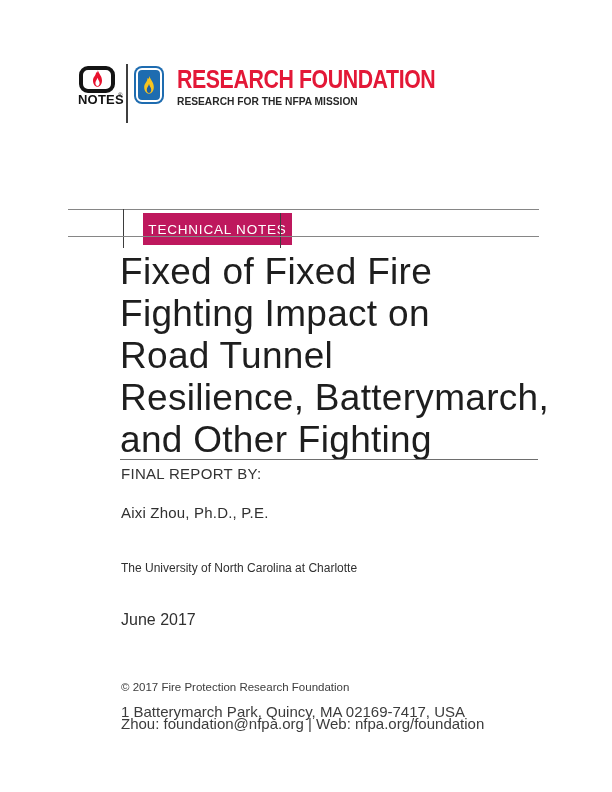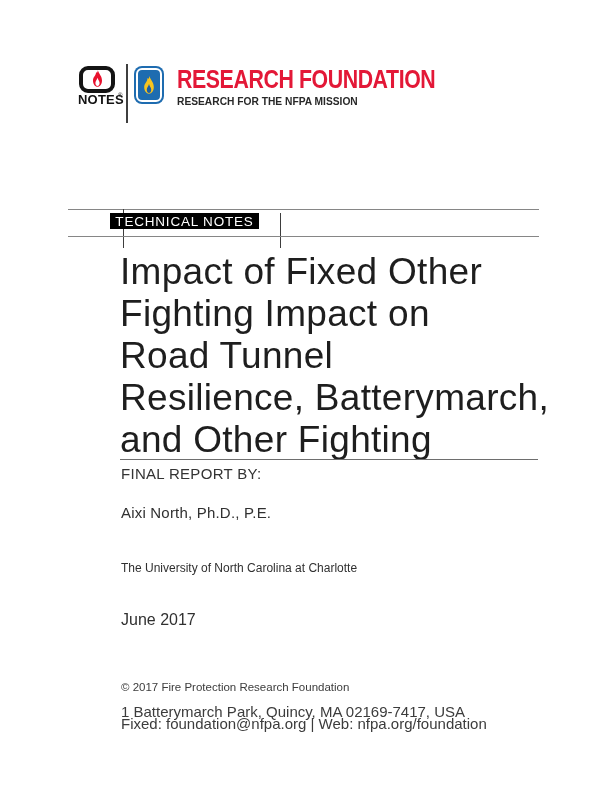--- a/index.html
+++ b/index.html
@@ -56,22 +56,22 @@
     color: #282828; letter-spacing: 0px; white-space: nowrap;
     transform: scaleX(0.93); transform-origin: left top;
   }
 
   
   .rule-top    { left: 68px; top: 209px;   width: 471px; height: 1.3px; background: #868686; }
   .rule-bottom { left: 68px; top: 235.5px; width: 471px; height: 1.3px; background: #868686; }
   .vline-left  { left: 123px;   top: 209px; width: 1.3px; height: 39px; background: #3d3d3d; }
   .vline-right { left: 279.5px; top: 213px; width: 1.3px; height: 35px; background: #3d3d3d; }
   .tn-box {
-    left: 110px; top: 213px; width: 149px; height: 16px;
-    background: #000000;
+    left: 143px; top: 213px; width: 149px; height: 32px;
+    background: #be185d;
     display: flex; align-items: center; justify-content: center;
     color: #ffffff; font-size: 13.5px; letter-spacing: 0.8px; white-space: nowrap;
   }
 
   
   .doc-title {
     left: 120px; top: 251px; width: 460px;
     font-size: 37px; line-height: 42px; letter-spacing: 0.3px;
     color: #1e1e1e; white-space: nowrap;
   }
@@ -117,40 +117,40 @@
   <div class="abs brand-title">RESEARCH FOUNDATION</div>
   <div class="abs brand-tagline">RESEARCH FOR THE NFPA MISSION</div>
 
   <div class="abs rule-top"></div>
   <div class="abs vline-left"></div>
   <div class="abs tn-box">TECHNICAL NOTES</div>
   <div class="abs vline-right"></div>
   <div class="abs rule-bottom"></div>
 
   <div class="abs doc-title">
-    <div>Impact of Fixed Other</div>
+    <div>Fixed of Fixed Fire</div>
     <div>Fighting Impact on</div>
     <div>Road Tunnel</div>
     <div>Resilience, Batterymarch,</div>
     <div>and Other Fighting</div>
   </div>
   <div class="abs title-rule"></div>
 
   <div class="abs final-report">FINAL REPORT BY:</div>
 
   <div class="abs authors">
-    <div>Aixi North, Ph.D., P.E.</div>
+    <div>Aixi Zhou, Ph.D., P.E.</div>
   </div>
 
   <div class="abs affiliation">
     <div>The University of North Carolina at Charlotte</div>
   </div>
 
   <div class="abs report-date">June 2017</div>
 
   <div class="abs copyright">© 2017 Fire Protection Research Foundation</div>
 
   <div class="abs address">
     <div>1 Batterymarch Park, Quincy, MA 02169-7417, USA</div>
-    <div>Fixed: foundation@nfpa.org  |  Web: nfpa.org/foundation</div>
+    <div>Zhou: foundation@nfpa.org  |  Web: nfpa.org/foundation</div>
   </div>
 
 </div>
 
 </body></html>

